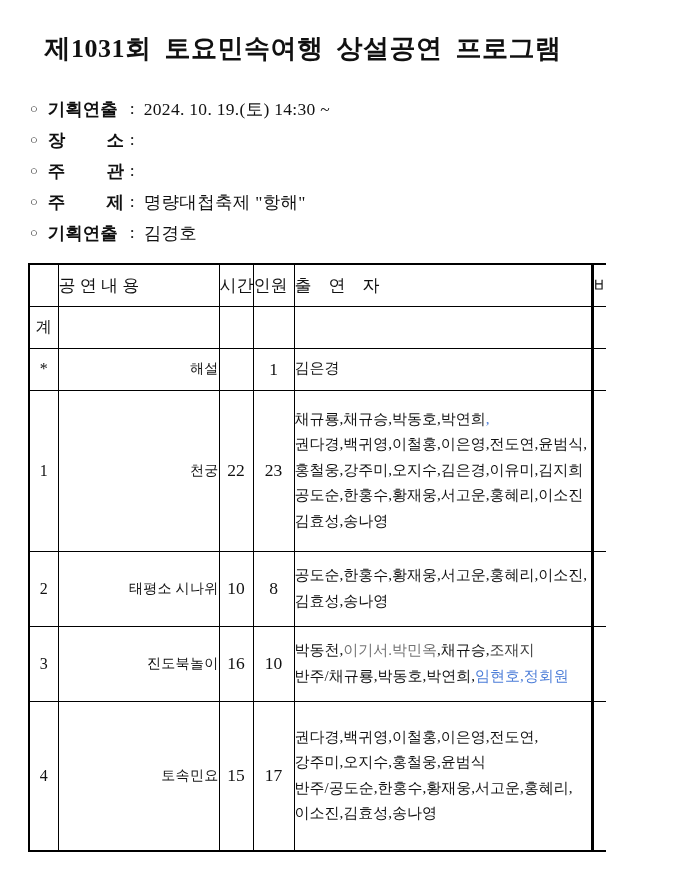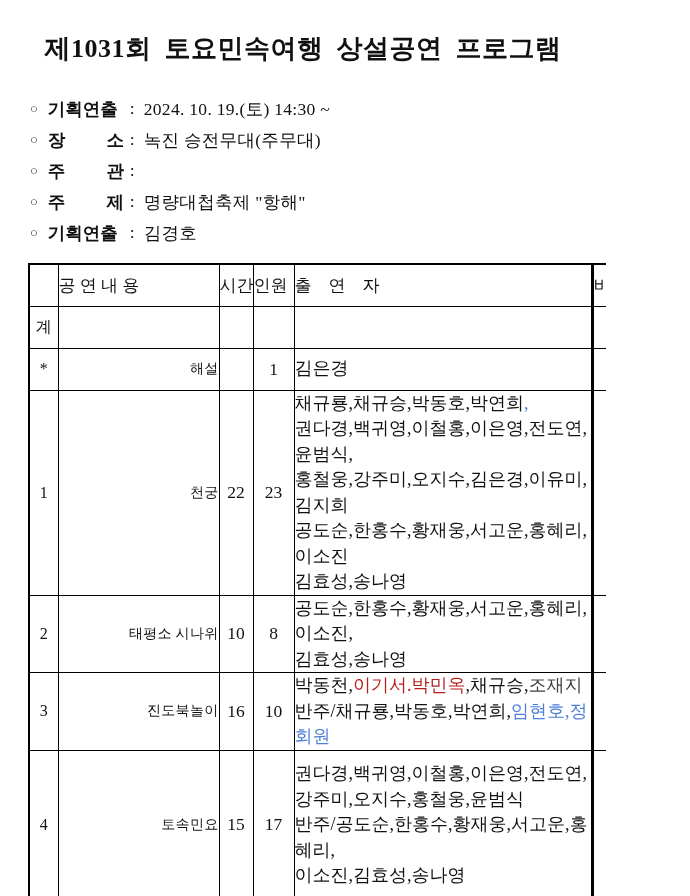--- a/index.html
+++ b/index.html
@@ -36,21 +36,21 @@
   tbody tr:nth-child(1){height:42px;}
   tbody tr:nth-child(2){height:42px;}
   tbody tr:nth-child(3){height:161px;}
   tbody tr:nth-child(4){height:75px;}
   tbody tr:nth-child(5){height:75px;}
   tbody tr:nth-child(6){height:150px;}
   .no-cell{text-align:center;font-size:16px;}
   .content-cell{text-align:right;padding-left:7px;font-size:14px;letter-spacing:0.3px;}
   .time-cell,.people-cell{text-align:center;font-size:17.5px;}
   .performers-cell{
-    padding:5px 4px 5px 7px;font-size:18px;line-height:25.5px;
+    padding:5px 4px 5px 7px;font-size:15px;line-height:25.5px;
     vertical-align:middle;text-align:left;
   }
 </style>
 </head>
 <body>
 
 <div class="page">
 
   <h1 class="title">제1031회 토요민속여행 상설공연 프로그램</h1>
 
@@ -58,21 +58,20 @@
     <div class="info-line">
       <span class="bullet">○</span>
       <span class="info-label">기획연출</span>
       <span class="info-colon">:</span>
       <span class="info-value">2024. 10. 19.(토) 14:30 ~</span>
     </div>
     <div class="info-line">
       <span class="bullet">○</span>
       <span class="info-label">장 소</span>
       <span class="info-colon">:</span>
-      <span class="info-value">녹진 승전무대(주무대)</span>
     </div>
     <div class="info-line">
       <span class="bullet">○</span>
       <span class="info-label">주 관</span>
       <span class="info-colon">:</span>
     </div>
     <div class="info-line">
       <span class="bullet">○</span>
       <span class="info-label">주 제</span>
       <span class="info-colon">:</span>
@@ -148,21 +147,21 @@
             <div><span>김효성,송나영</span></div>
           </td>
           <td class="note-cell note-col"></td>
         </tr>
         <tr>
           <td class="no-cell">3</td>
           <td class="content-cell">진도북놀이</td>
           <td class="time-cell">16</td>
           <td class="people-cell">10</td>
           <td class="performers-cell">
-            <div><span>박동천,</span><span style="color: #b91c1c;">이기서.박민옥</span><span>,채규승,</span><span style="color: #404040;">조재지</span></div>
+            <div><span>박동천,</span><span style="color: #737373;">이기서.박민옥</span><span>,채규승,</span><span style="color: #404040;">조재지</span></div>
             <div><span>반주/채규룡,박동호,박연희,</span><span style="color: rgb(77, 126, 216);">임현호,정회원</span></div>
           </td>
           <td class="note-cell note-col"></td>
         </tr>
         <tr>
           <td class="no-cell">4</td>
           <td class="content-cell">토속민요</td>
           <td class="time-cell">15</td>
           <td class="people-cell">17</td>
           <td class="performers-cell">

